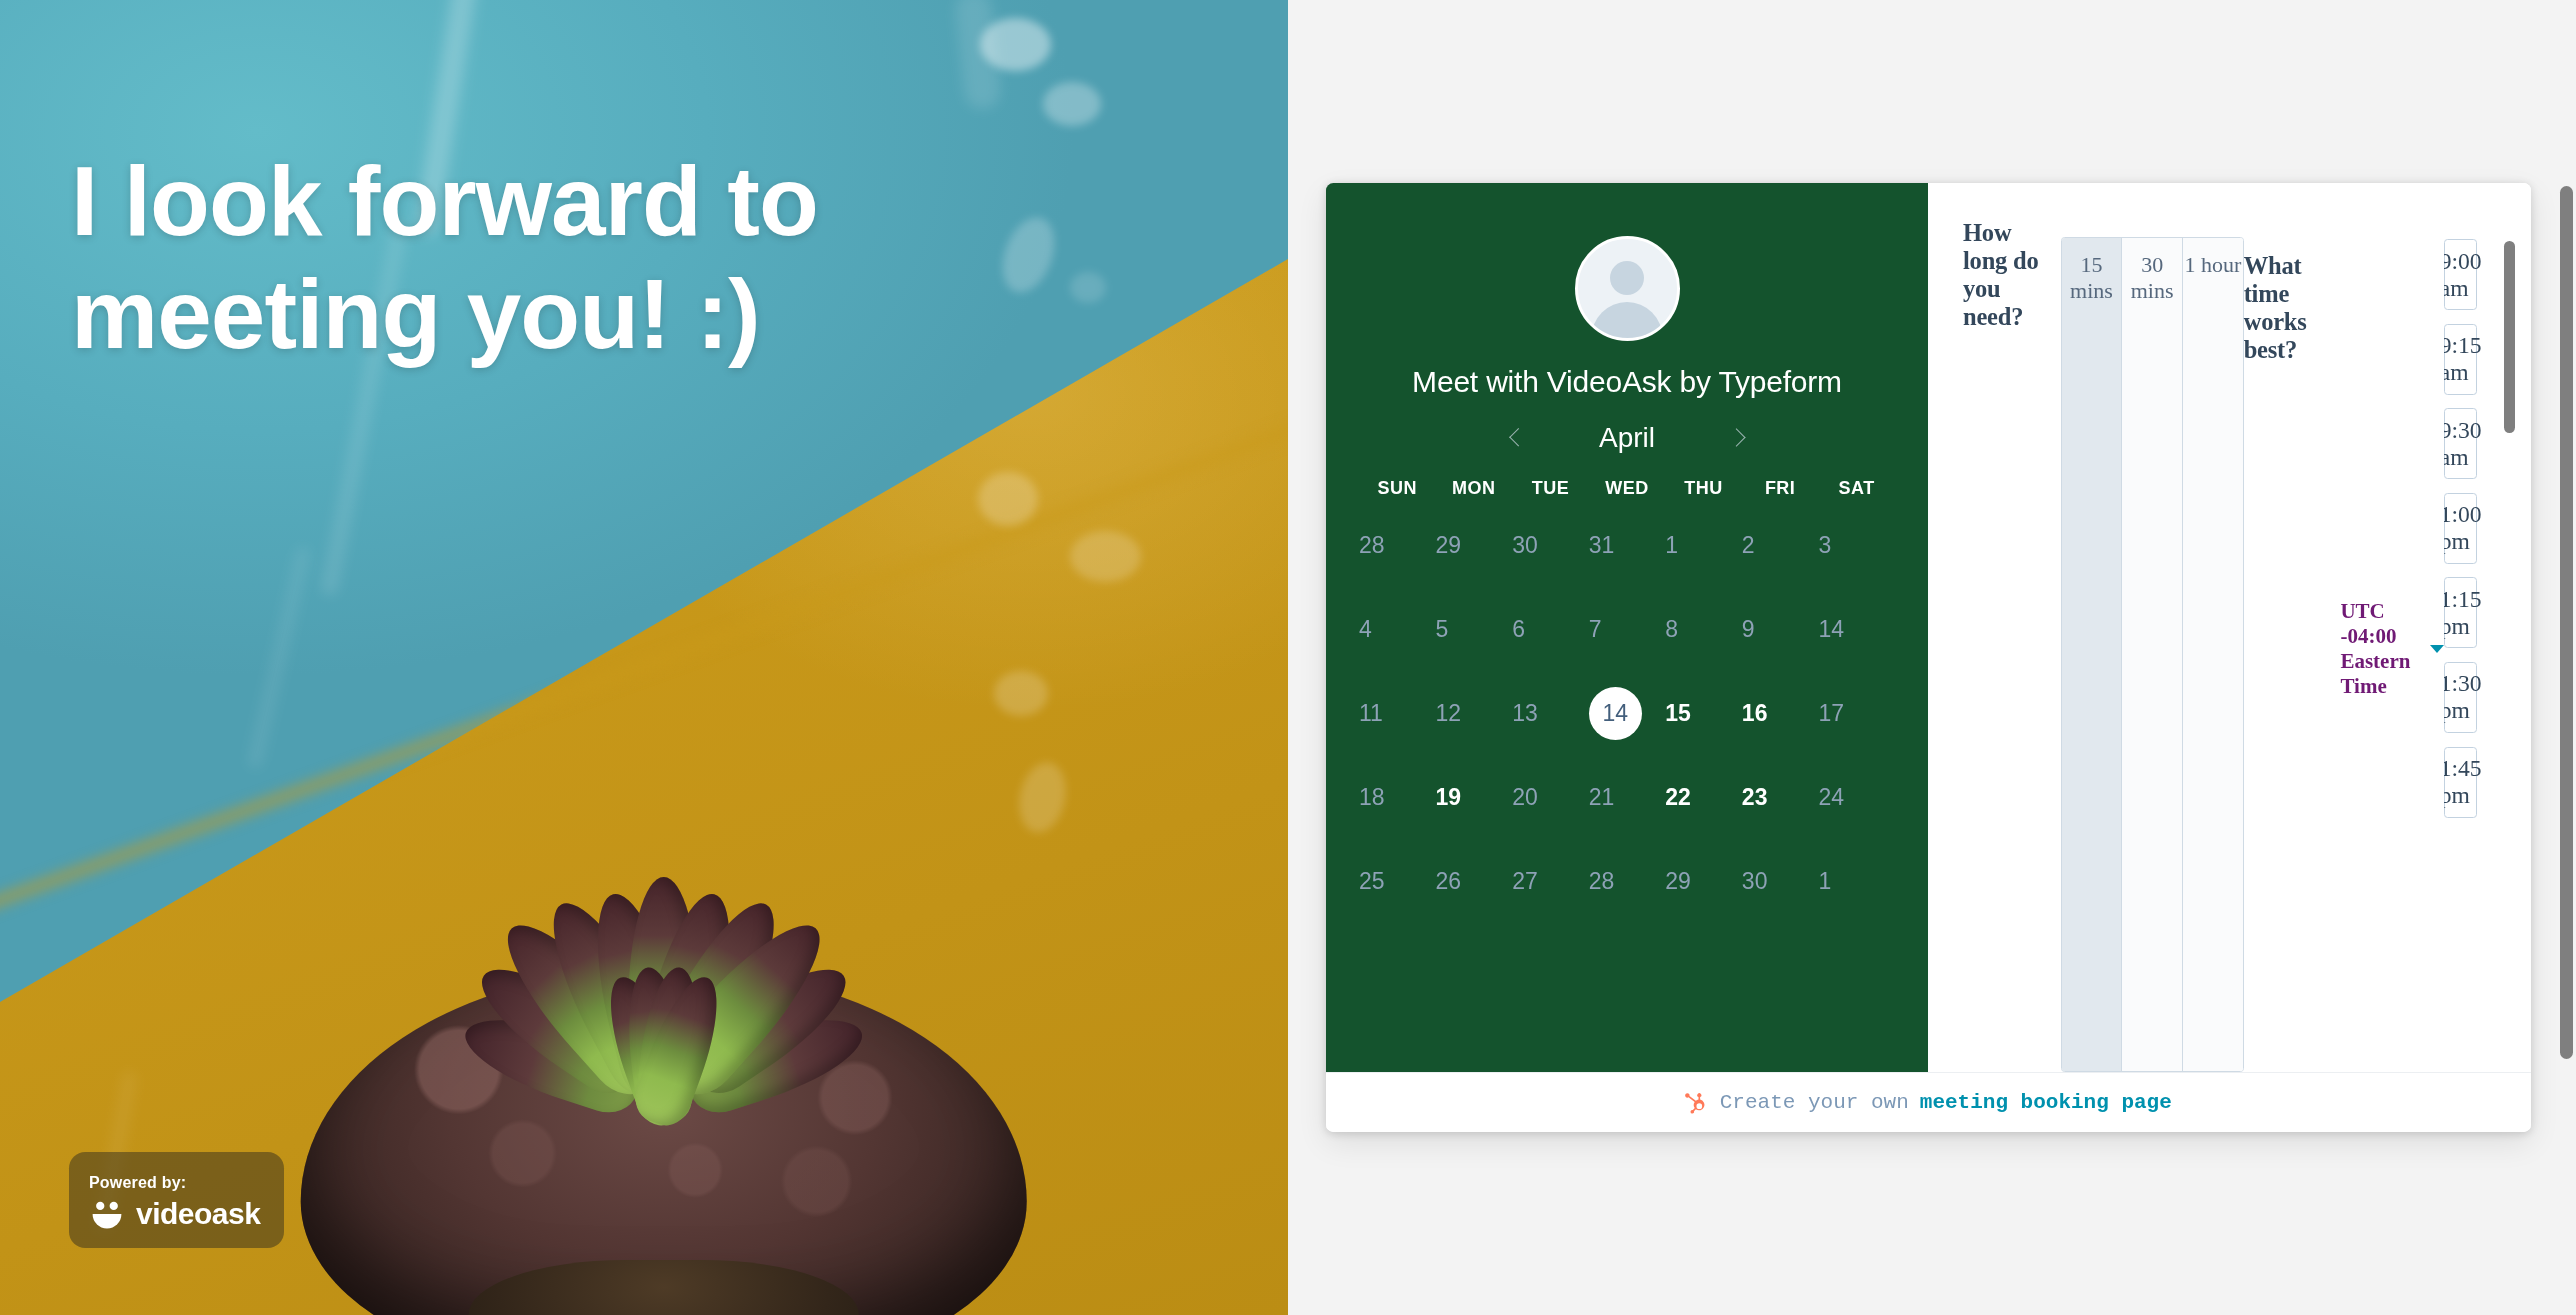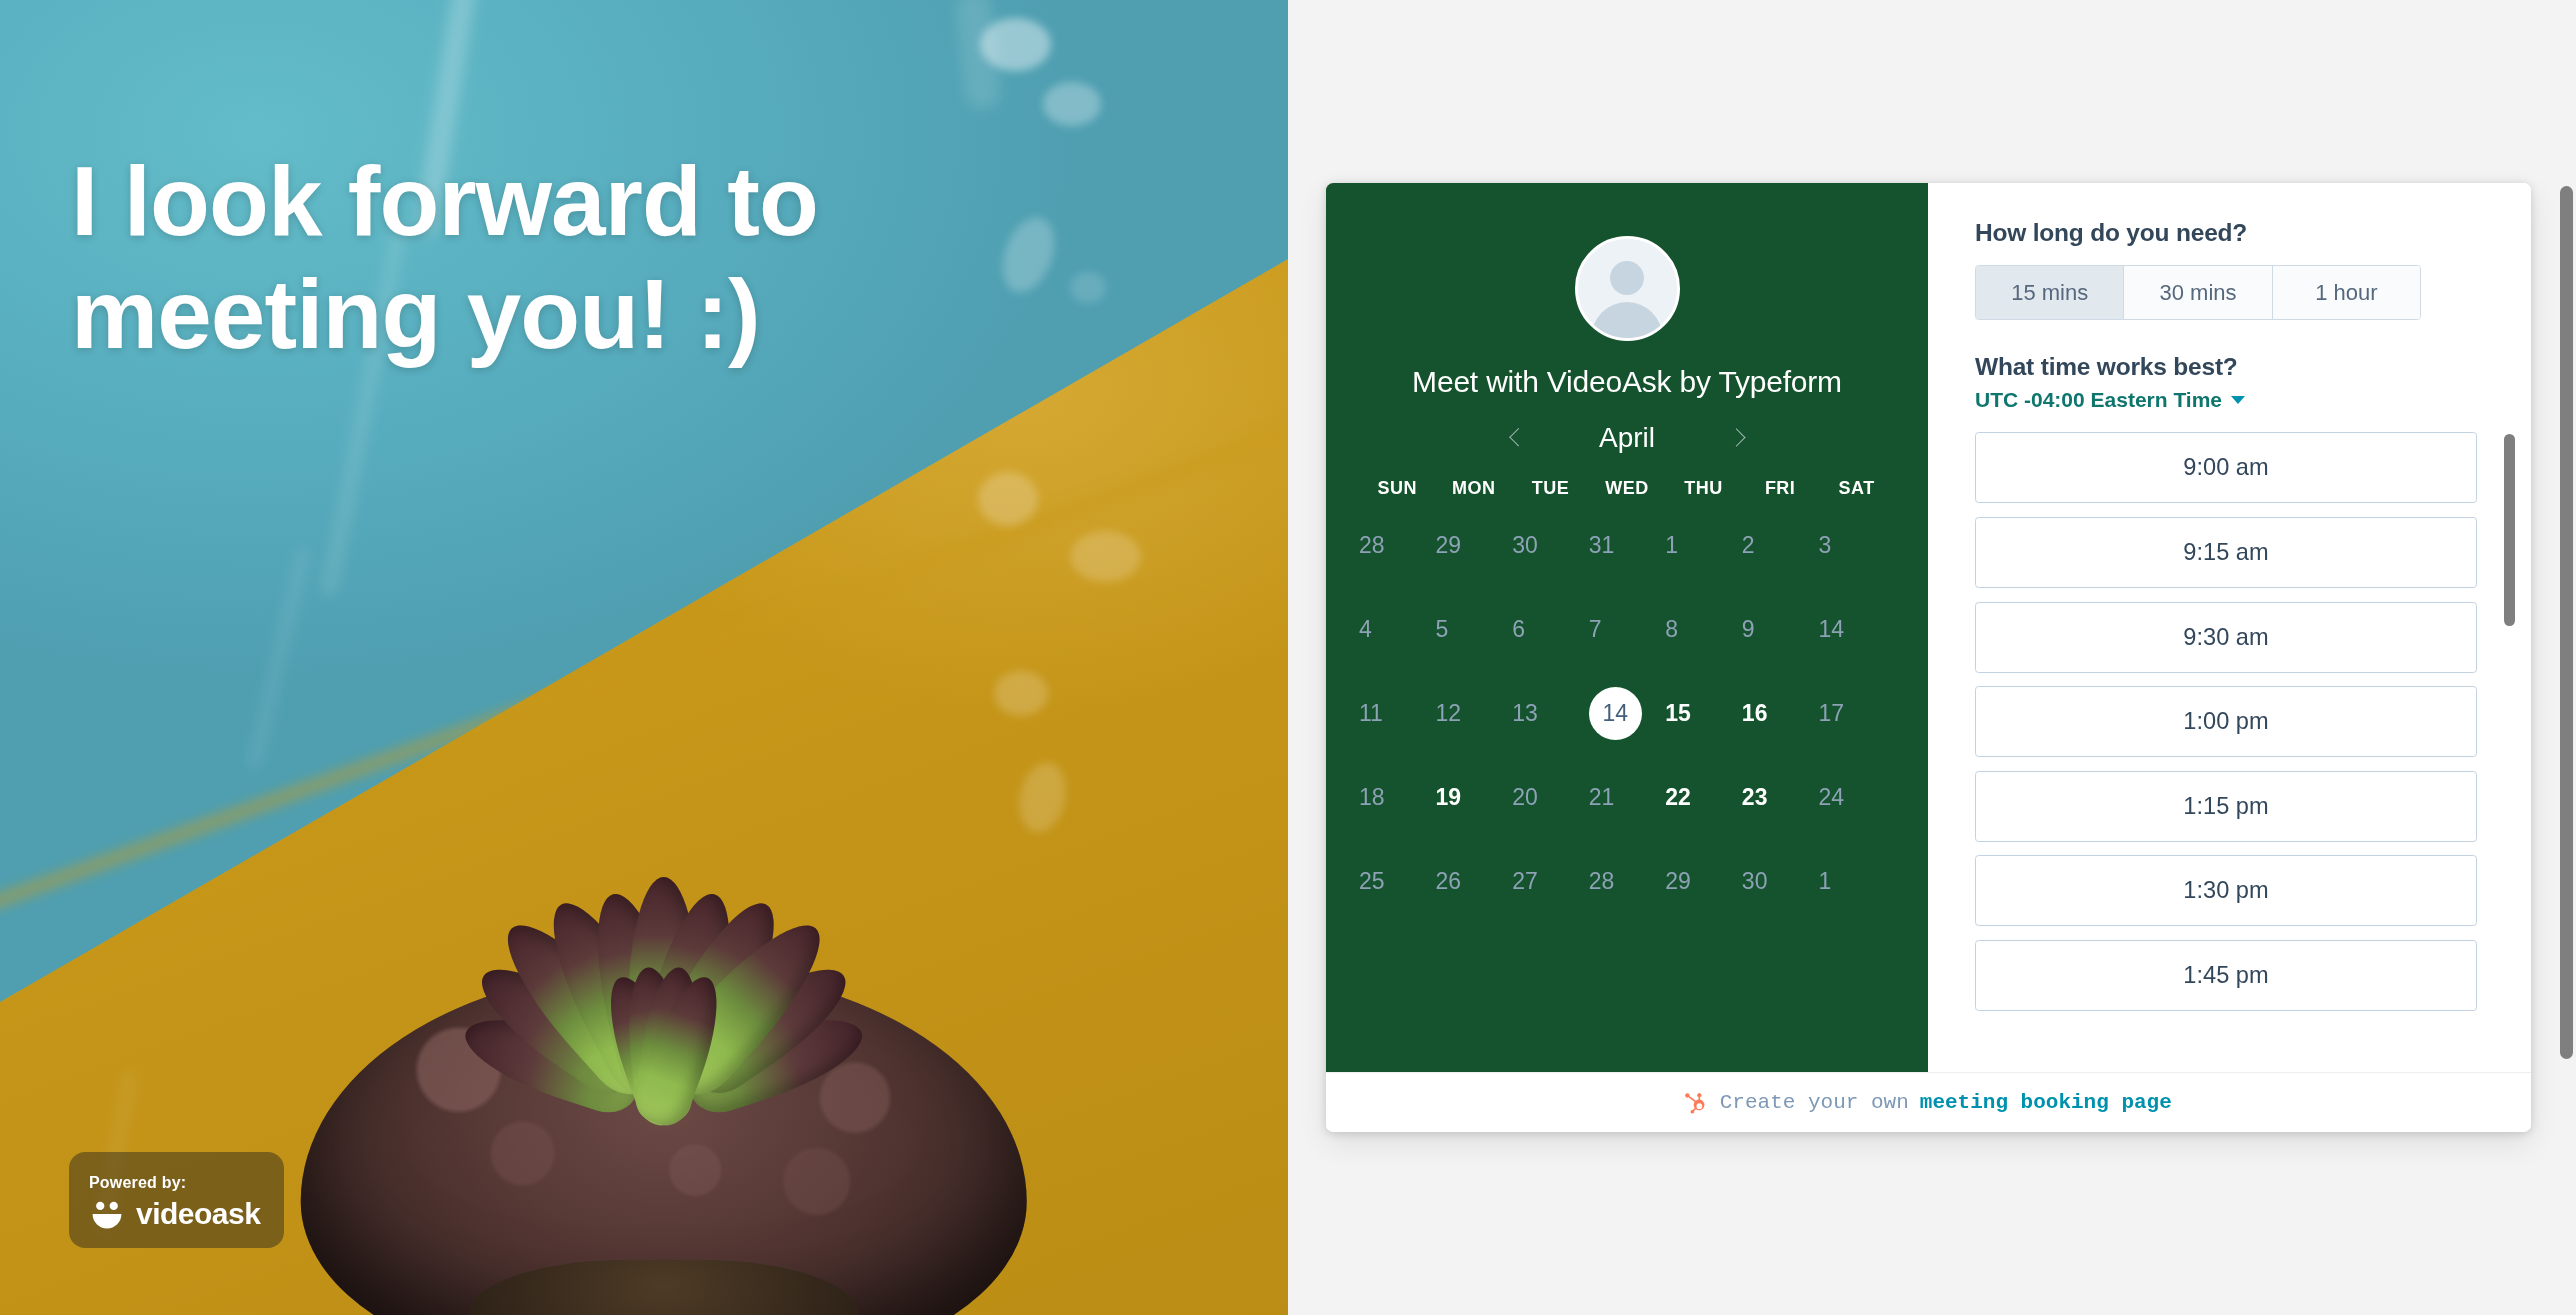--- a/index.html
+++ b/index.html
@@ -200,44 +200,44 @@
   }
   .day.selected span{
     width:53px; height:53px; border-radius:50%;
     background:#ffffff; color:#435f7c; font-weight:400;
     display:flex; align-items:center; justify-content:center;
   }
 
   
   .slots{
     flex:1 1 auto; background:#ffffff;
-    padding:36px 0 0 47px;
+    padding:36px 0 0 35px;
     position:relative; min-width:0;
-    display:flex; flex-direction:column;
+    display:flex; flex-direction:row;font-family:Liberation Serif, serif;
   }
   .q-label{
     font-size:24.5px; font-weight:700; color:#33475b; letter-spacing:-0.2px;
   }
   .duration-group{
     margin-top:18px; display:inline-flex;
     border:0.9px solid #cfdae4; border-radius:3.6px; overflow:hidden;
     width:446px;
   }
   .dur-btn{
     flex:1 1 0; text-align:center; padding:13.6px 0;
     font-size:22px; color:#56687d; background:#fafbfc;
     border-right:0.9px solid #cfdae4; cursor:pointer;
   }
   .dur-btn:last-child{ border-right:none; }
   .dur-btn.active{ background:#e1e8ee; }
 
   .q-label2{ margin-top:33px; font-size:24.5px; font-weight:700; color:#33475b; letter-spacing:-0.2px; }
   .tz{
     margin-top:7.3px; display:inline-flex; align-items:center; gap:9px;
-    color:#0f766e; font-size:21px; font-weight:700; cursor:pointer;
+    color:#701a75; font-size:21px; font-weight:700; cursor:pointer;
   }
   .caret{
     width:0; height:0; border-left:7.3px solid transparent; border-right:7.3px solid transparent;
     border-top:8.2px solid #0091ae;
   }
 
   .slot-list{
     margin-top:20px; position:relative;
     flex:1 1 auto; min-height:0;
     overflow:hidden;

